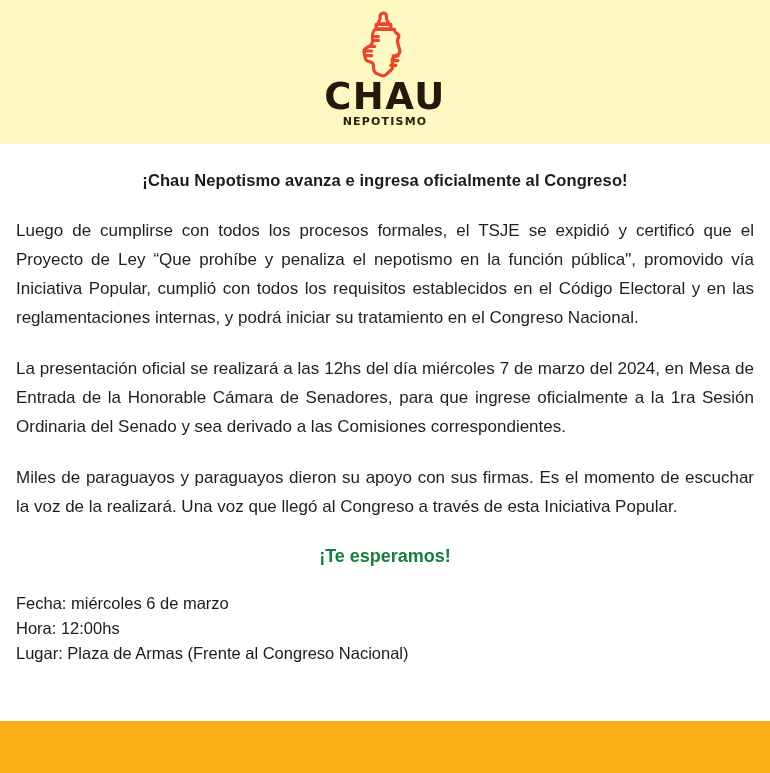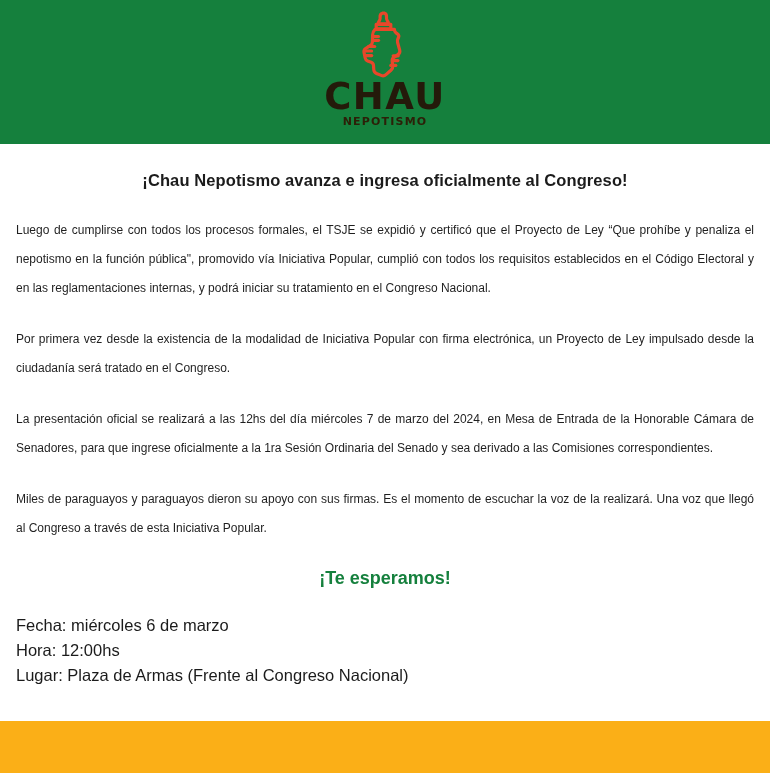--- a/index.html
+++ b/index.html
@@ -21,21 +21,21 @@
     height: 773px;
     background: #ffffff;
     display: flex;
     flex-direction: column;
   }
 
   
   .band-top {
     width: 100%;
     height: 144px;
-    background: #15803d;
+    background: #fef9c3;
     display: flex;
     align-items: flex-start;
     justify-content: center;
     flex: 0 0 auto;
   }
 
   .logo-lockup {
     width: 150px;
     margin-top: 10px;
     display: flex;
@@ -82,21 +82,21 @@
     font-size: 16.5px;
     font-weight: 700;
     color: #1b1b1b;
     margin: 0;
     padding-top: 27px;
     letter-spacing: 0.1px;
   }
 
   .para {
     text-align: justify;
-    font-size: 12px;
+    font-size: 17px;
     line-height: 29px;
     color: #1f1f1f;
     margin: 0;
     padding-top: 22px;
     hyphens: none;
   }
 
   .para-first {
     padding-top: 26px;
   }
@@ -180,21 +180,20 @@
       <div class="logo-word">CHAU</div>
       <div class="logo-sub">NEPOTISMO</div>
     </div>
   </header>
 
   <main class="content">
 
     <h1 class="headline">¡Chau Nepotismo avanza e ingresa oficialmente al Congreso!</h1>
 
     <p class="para para-first">Luego de cumplirse con todos los procesos formales, el TSJE se expidió y certificó que el Proyecto de Ley “Que prohíbe y penaliza el nepotismo en la función pública", promovido vía Iniciativa Popular, cumplió con todos los requisitos establecidos en el Código Electoral y en las reglamentaciones internas, y podrá iniciar su tratamiento en el Congreso Nacional.</p>
-    <p class="para">Por primera vez desde la existencia de la modalidad de Iniciativa Popular con firma electrónica, un Proyecto de Ley impulsado desde la ciudadanía será tratado en el Congreso.</p>
     <p class="para">La presentación oficial se realizará a las 12hs del día miércoles 7 de marzo del 2024, en Mesa de Entrada de la Honorable Cámara de Senadores, para que ingrese oficialmente a la 1ra Sesión Ordinaria del Senado y sea derivado a las Comisiones correspondientes.</p>
     <p class="para">Miles de paraguayos y paraguayos dieron su apoyo con sus firmas. Es el momento de escuchar la voz de la realizará. Una voz que llegó al Congreso a través de esta Iniciativa Popular.</p>
 
     <p class="cta">¡Te esperamos!</p>
 
     <div class="details">
       <div class="detail-line">Fecha: miércoles 6 de marzo</div>
       <div class="detail-line">Hora: 12:00hs</div>
       <div class="detail-line">Lugar: Plaza de Armas (Frente al Congreso Nacional)</div>
     </div>

